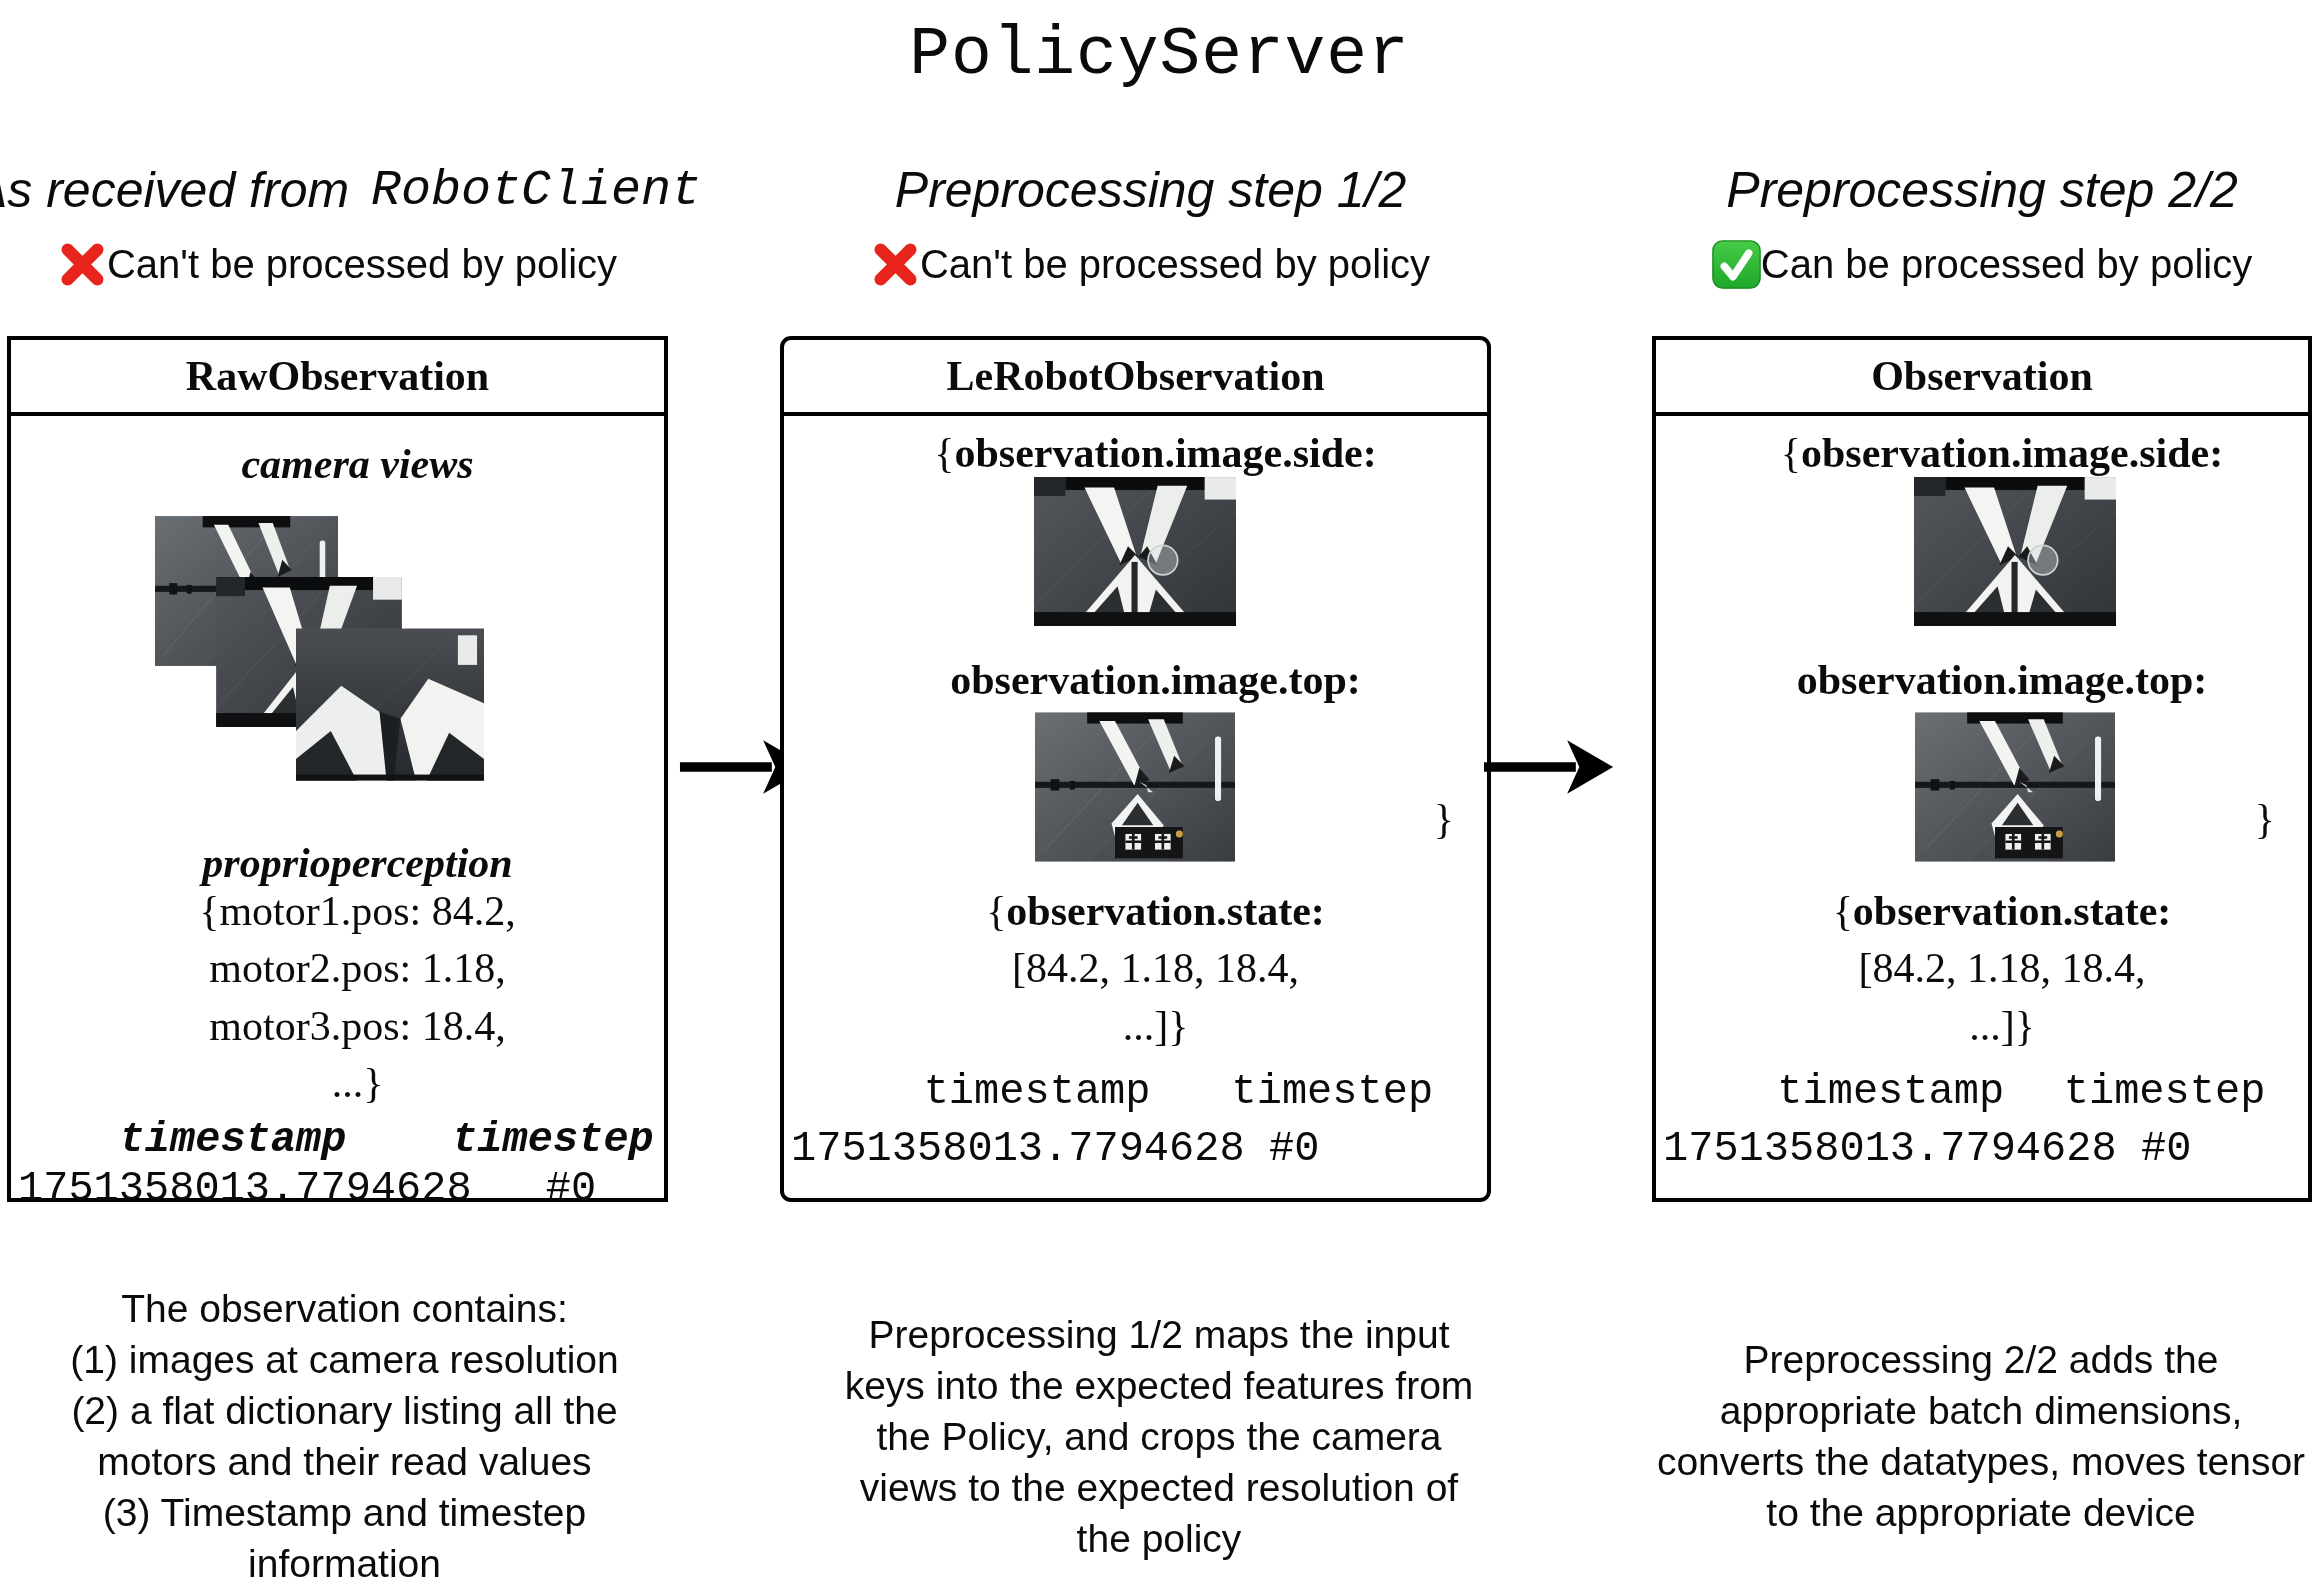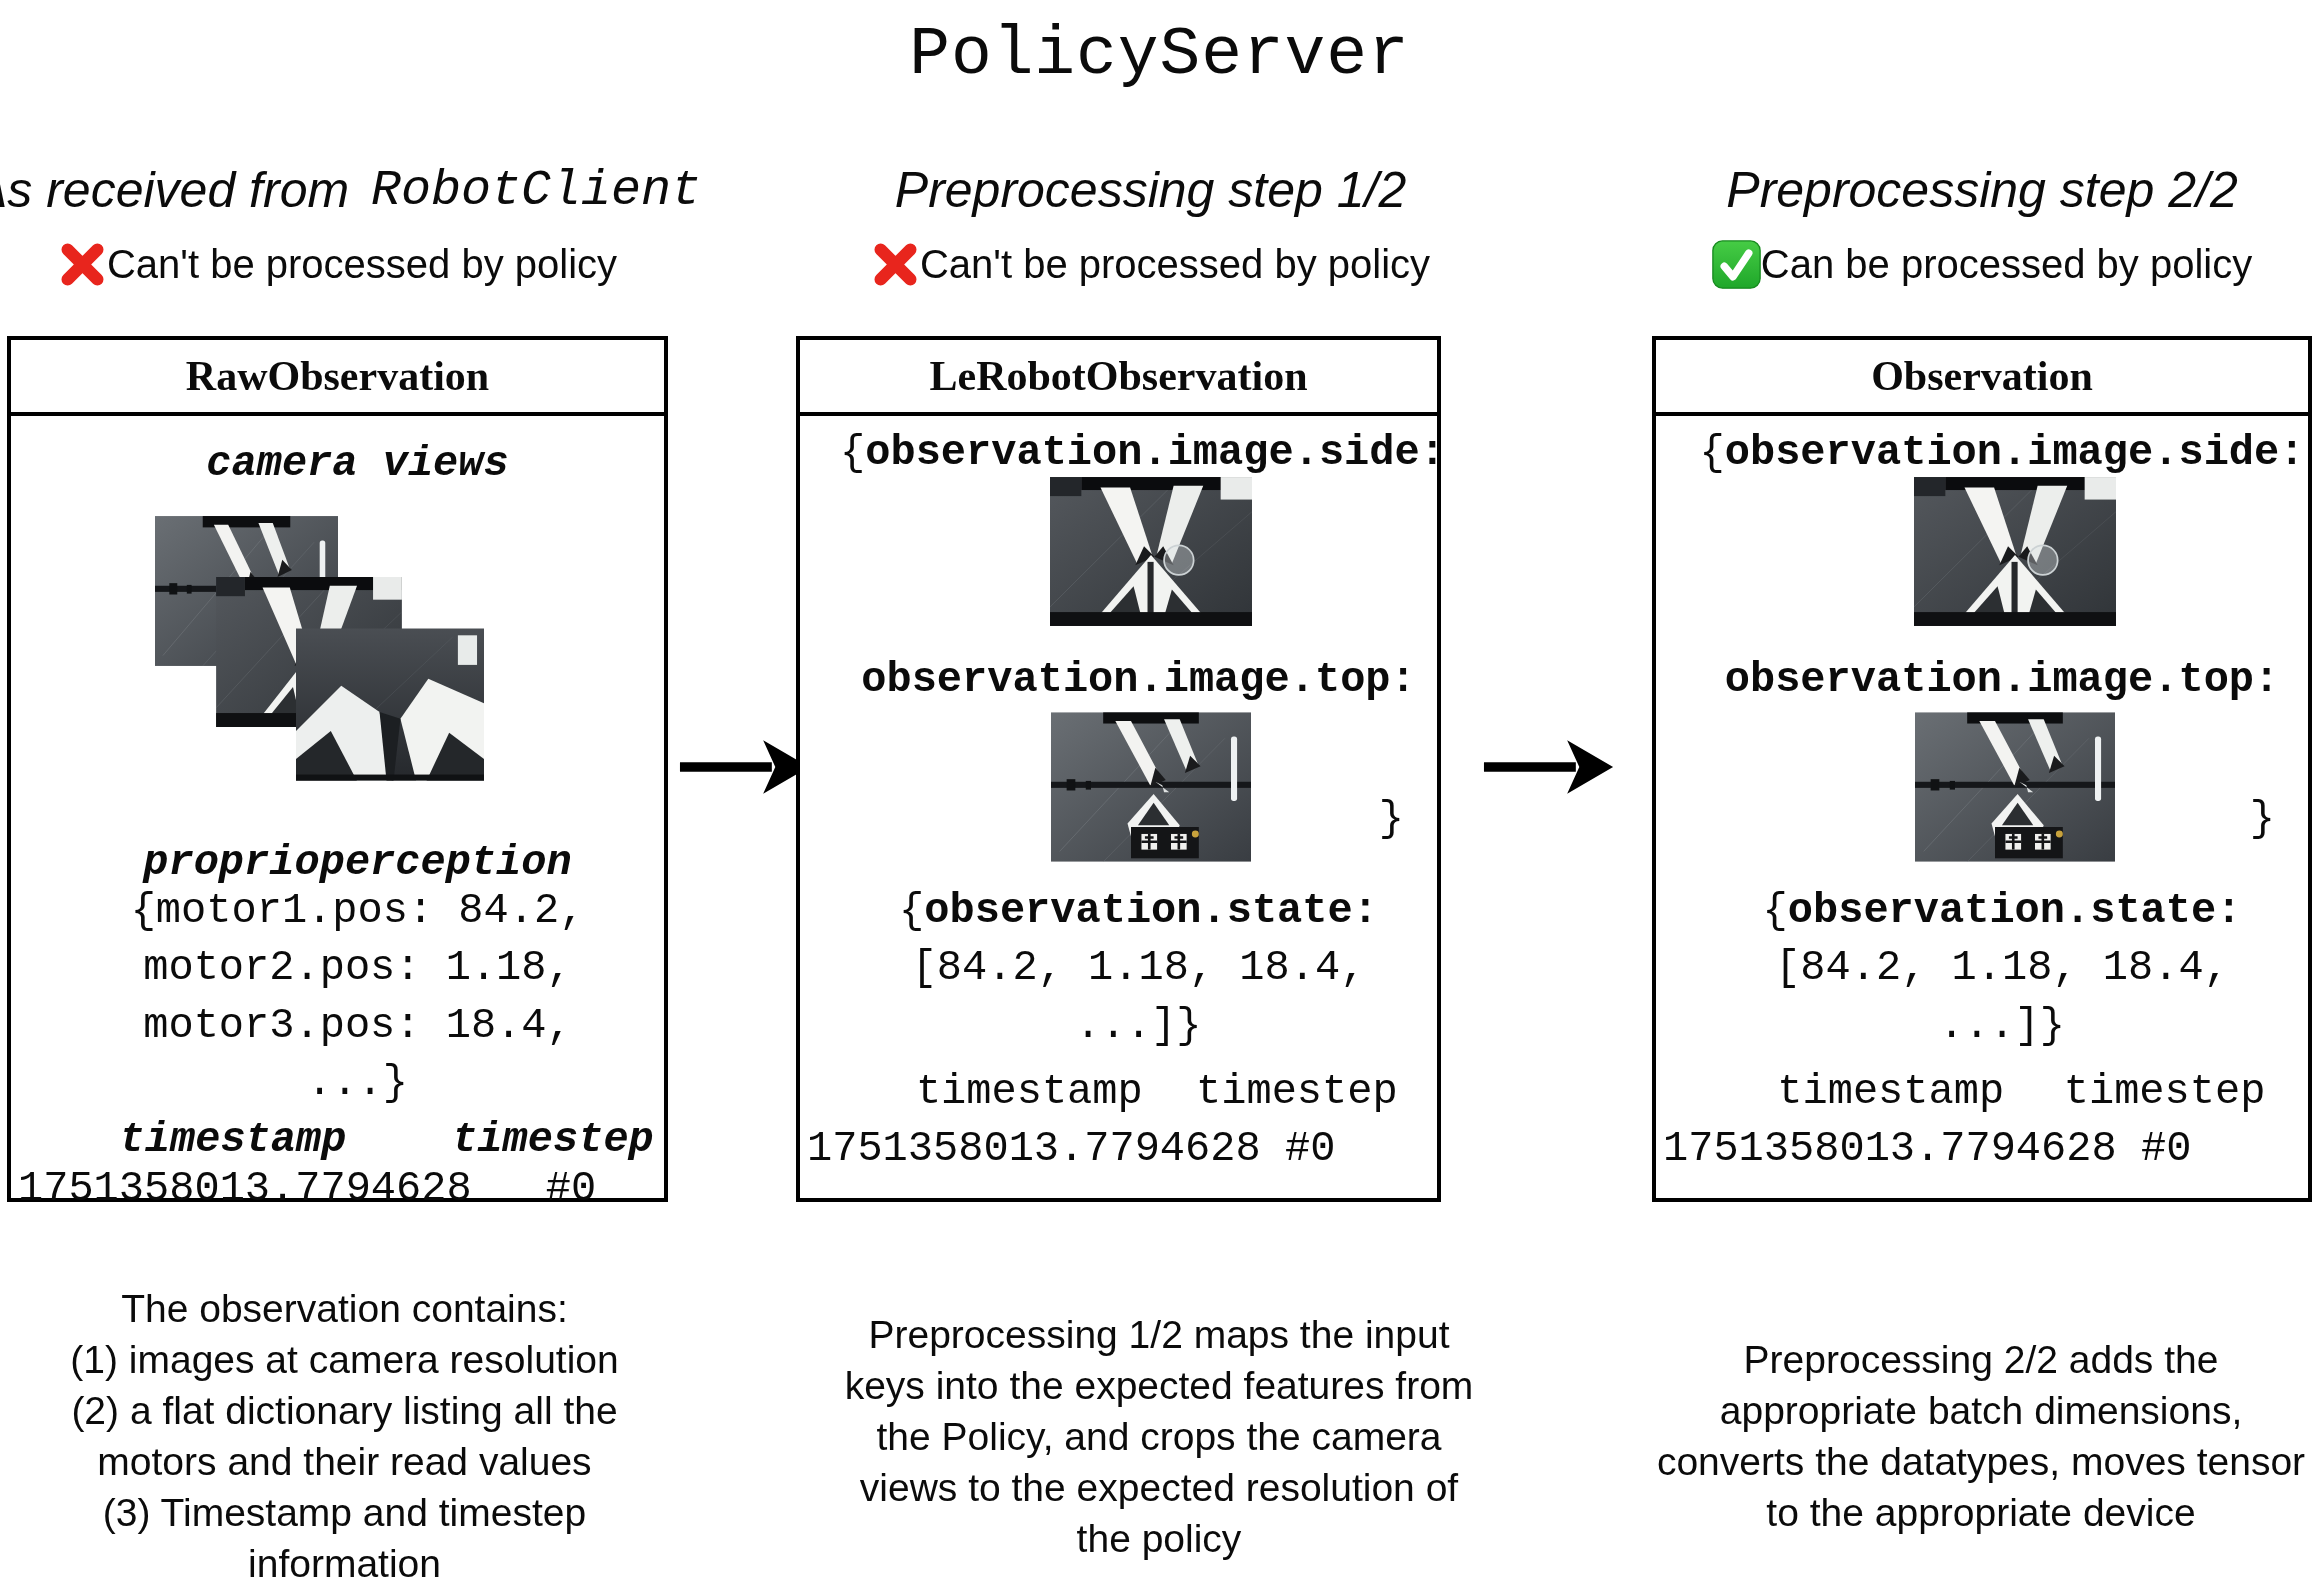--- a/index.html
+++ b/index.html
@@ -18,21 +18,21 @@
   .status-row{top:237px;height:54px;display:flex;align-items:center;justify-content:center;
     font-size:40px;}
   .status-icon{width:49px;height:49px;flex:0 0 auto;}
 
   .box{border:4.4px solid #000;background:#fff;top:336px;height:866px;box-sizing:border-box;}
   .box-header{height:72px;border-bottom:4.4px solid #000;display:flex;align-items:center;justify-content:center;
     font-family:Liberation Serif, serif;font-size:42px;font-weight:700;}
   .box-body{position:absolute;left:0;top:77px;right:0;bottom:0;}
 
   .code-line{position:absolute;left:0;right:0;text-align:center;
-    font-family:Liberation Mono, monospace;
+    font-family:Liberation Serif, serif;
     font-size:42px;line-height:47px;white-space:pre;padding-left:40px;}
   .code-line b{font-weight:700;}
   .lbl{font-weight:700;font-style:italic;}
 
   .ts-row{position:absolute;left:0;right:0;height:47px;}
   .ts-row span{position:absolute;transform:translateX(-50%);
     font-family:"Liberation Mono","DejaVu Sans Mono",monospace;font-size:42px;white-space:pre;}
   .ts-lbl-left span{font-weight:700;font-style:italic;}
   .vals-row{position:absolute;left:0;right:0;height:47px;display:flex;align-items:center;
     font-family:"Liberation Mono","DejaVu Sans Mono",monospace;font-size:42px;white-space:pre;
@@ -179,21 +179,21 @@
 
 <div class="abs col-header" style="left:828px;width:645px;"><span>Preprocessing step 1/2</span></div>
 
 <div class="abs status-row" style="left:828px;width:645px;">
   <svg class="status-icon" viewBox="0 0 56 56">
     <path d="M11 11 L45 45 M45 11 L11 45" stroke="#e8251d" stroke-width="14" stroke-linecap="round"></path>
   </svg>
   <span>Can't be processed by policy</span>
 </div>
 
-<div class="abs box" style="left:796px;width:645px;">
+<div class="abs box" style="left:780px;width:711px;border-radius:11px;">
   <div class="box-header">LeRobotObservation</div>
   <div class="box-body">
     <div class="code-line" style="top:13px;"><span>{</span><b>observation.image.side:</b></div>
 
     <svg class="photo" style="left:250px;top:60px;width:202px;height:149px;" viewBox="0 0 232 171" width="202" height="149">
         <use href="#scene-side"></use>
       </svg>
 
     <div class="code-line" style="top:240px;"><b>observation.image.top:</b></div>
 

